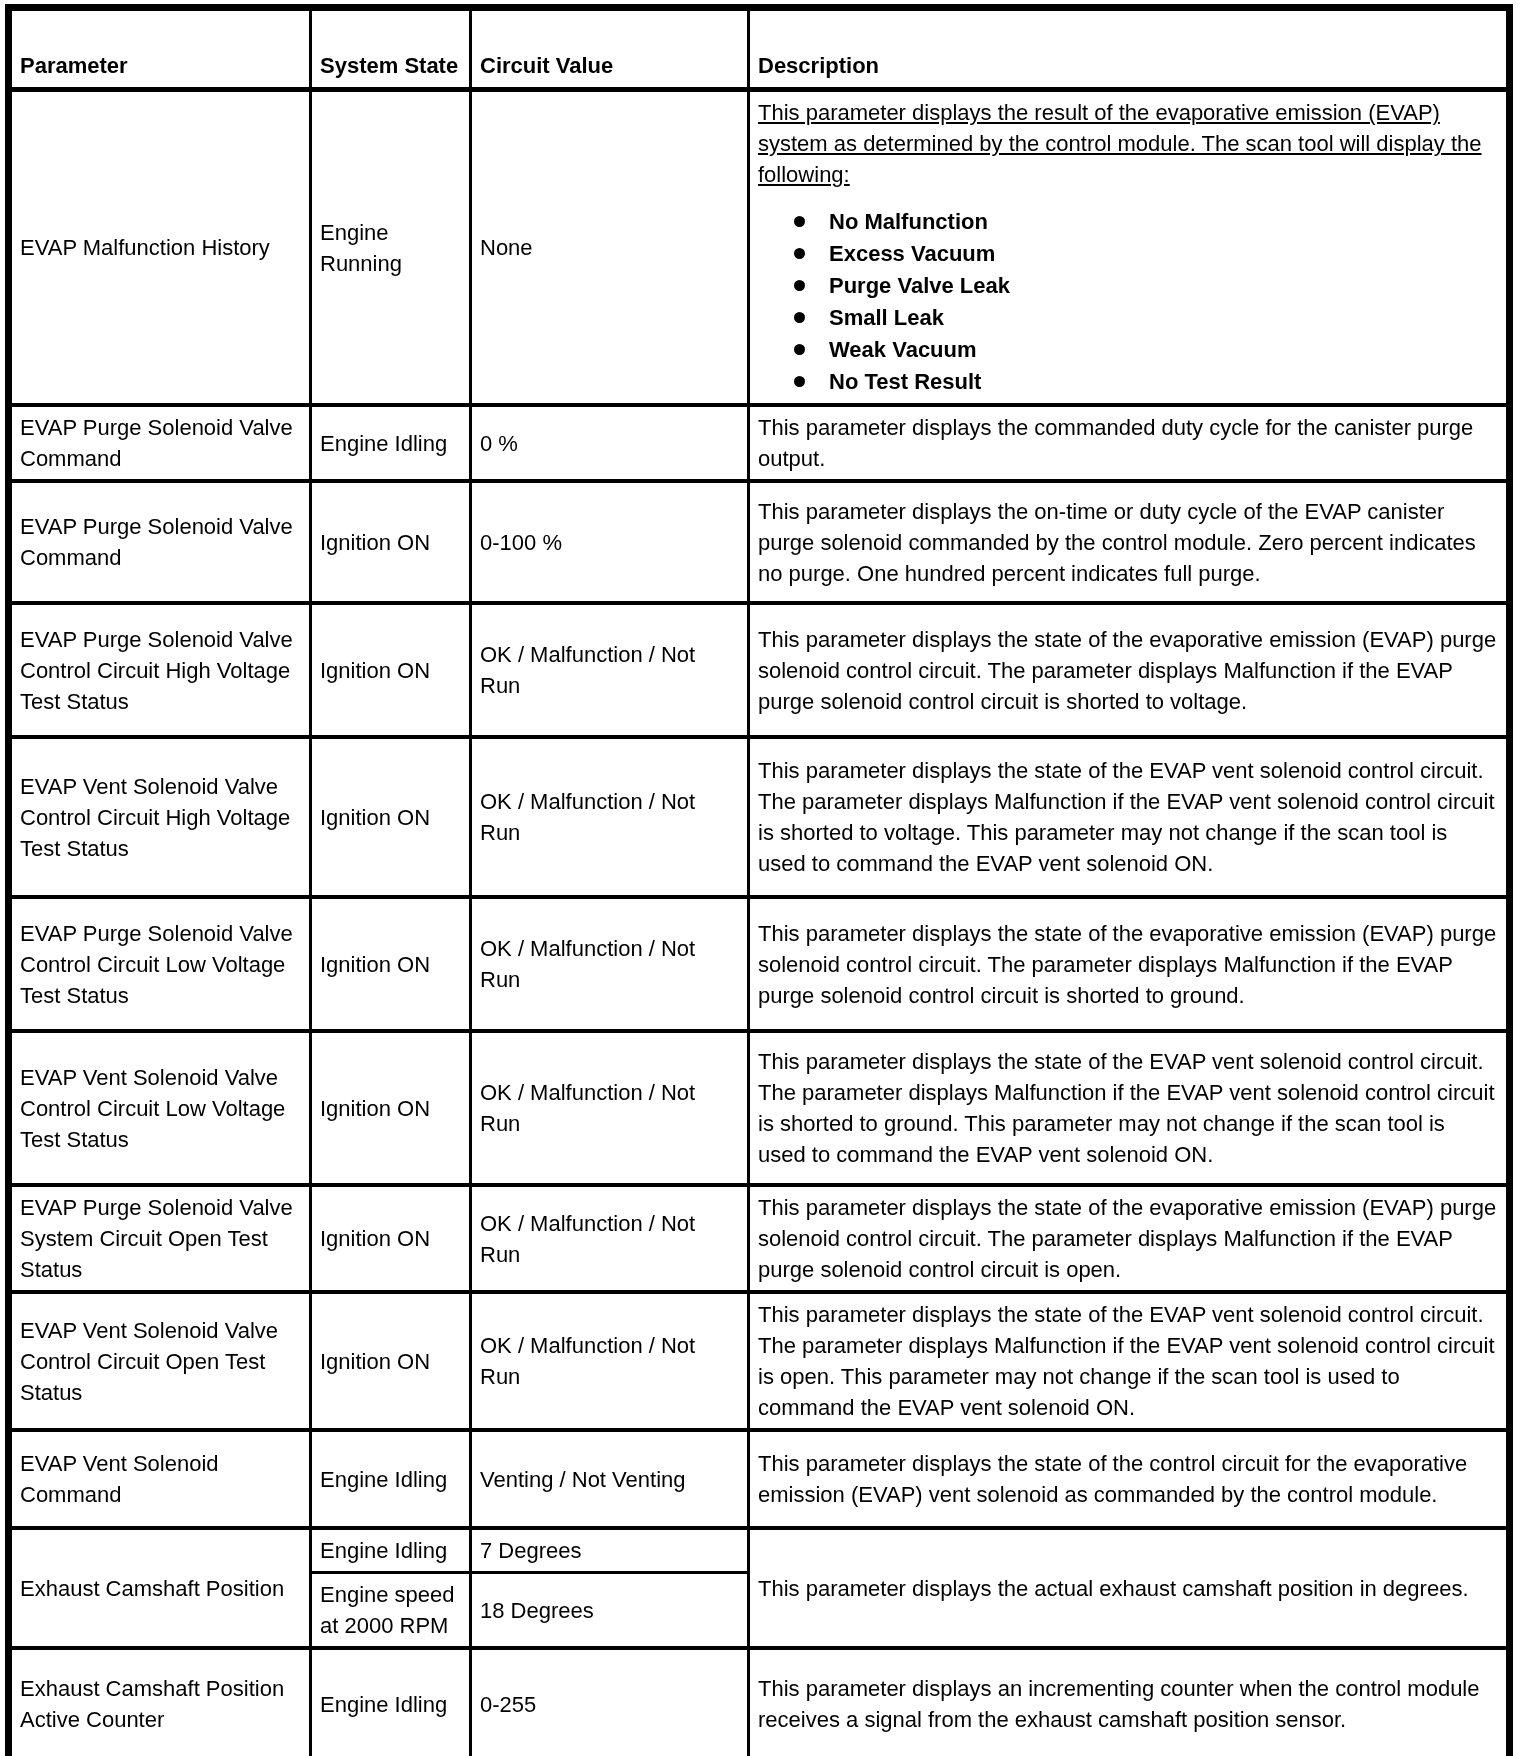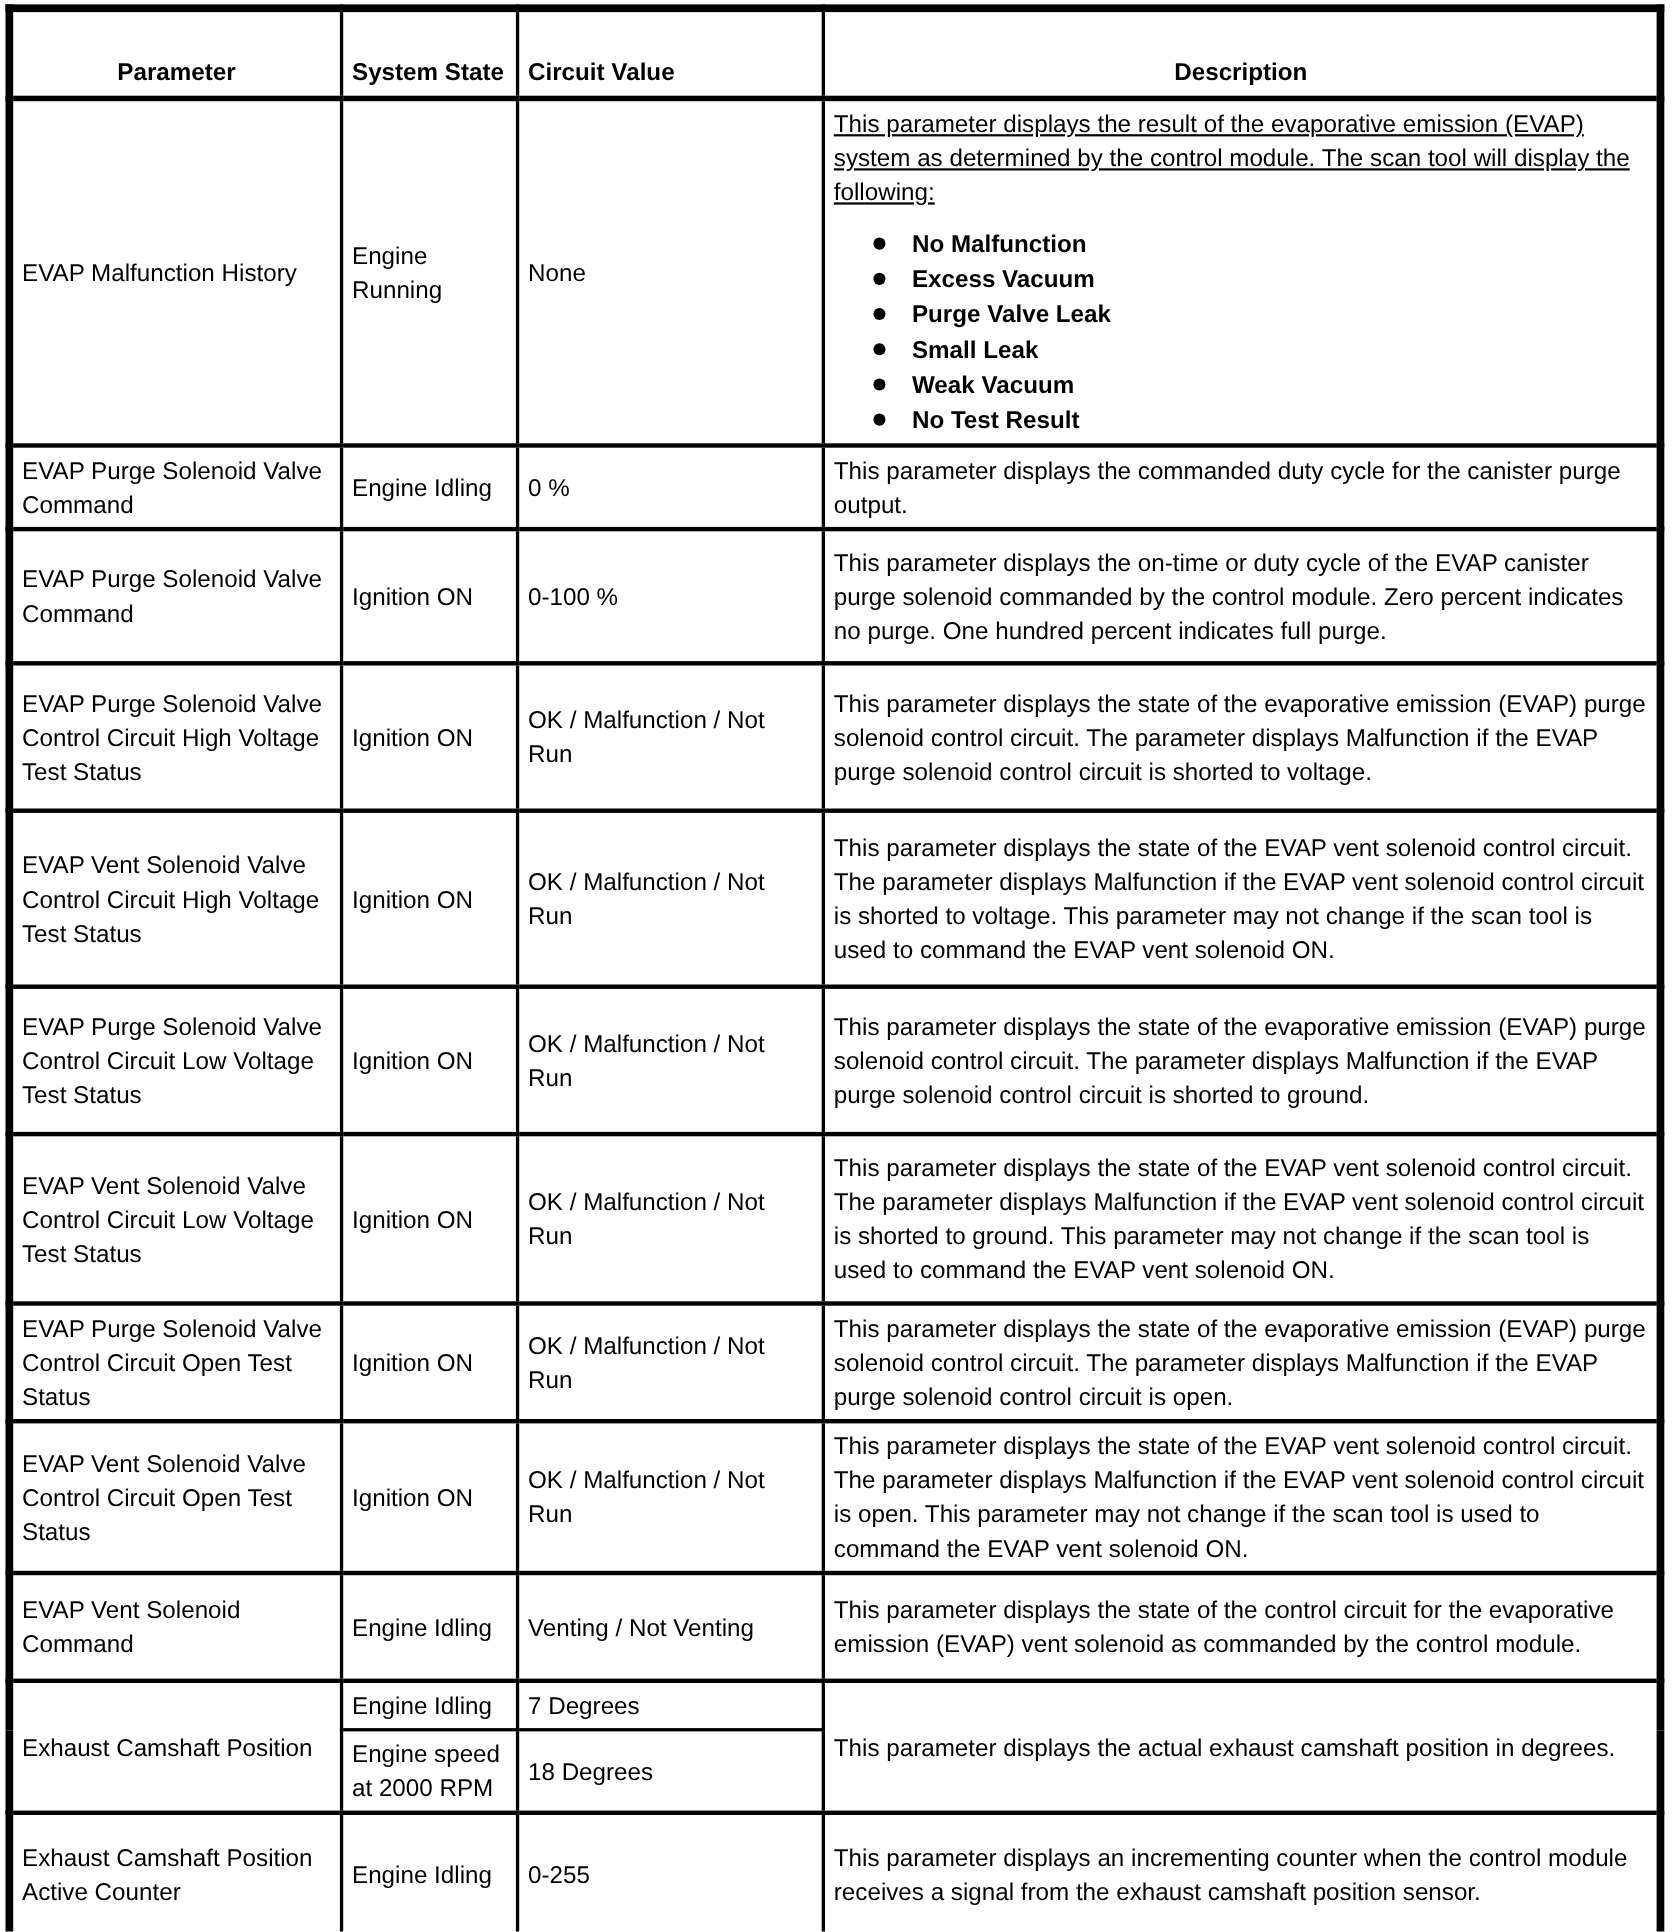--- a/index.html
+++ b/index.html
@@ -25,21 +25,21 @@
     vertical-align:middle;
     text-align:left;
     word-wrap:break-word;
   }
   thead th {
     font-weight:bold;
     vertical-align:bottom;
     border-bottom-width:5px;
     padding-bottom:6px;
   }
-  th.c-param, th.c-desc { text-align:center; }
+  th.c-param, th.c-desc { text-align:left; }
   td p { margin:0;text-decoration:underline; }
   ul.bullets {
     margin:16px 0 0 0;
     padding:0 0 0 36px;
     list-style:none;
   }
   ul.bullets li {
     display:flex;
     align-items:center;
     margin:1px 0;
@@ -139,21 +139,21 @@
         <td>OK / Malfunction / Not Run</td>
         <td>This parameter displays the state of the evaporative emission (EVAP) purge solenoid control circuit. The parameter displays Malfunction if the EVAP purge solenoid control circuit is shorted to ground.</td>
       </tr>
       <tr style="height:154px">
         <td>EVAP Vent Solenoid Valve Control Circuit Low Voltage Test Status</td>
         <td>Ignition ON</td>
         <td>OK / Malfunction / Not Run</td>
         <td>This parameter displays the state of the EVAP vent solenoid control circuit. The parameter displays Malfunction if the EVAP vent solenoid control circuit is shorted to ground. This parameter may not change if the scan tool is used to command the EVAP vent solenoid ON.</td>
       </tr>
       <tr style="height:100px">
-        <td>EVAP Purge Solenoid Valve Control Circuit Open Test Status</td>
+        <td>EVAP Purge Solenoid Valve System Circuit Open Test Status</td>
         <td>Ignition ON</td>
         <td>OK / Malfunction / Not Run</td>
         <td>This parameter displays the state of the evaporative emission (EVAP) purge solenoid control circuit. The parameter displays Malfunction if the EVAP purge solenoid control circuit is open.</td>
       </tr>
       <tr style="height:128px">
         <td>EVAP Vent Solenoid Valve Control Circuit Open Test Status</td>
         <td>Ignition ON</td>
         <td>OK / Malfunction / Not Run</td>
         <td>This parameter displays the state of the EVAP vent solenoid control circuit. The parameter displays Malfunction if the EVAP vent solenoid control circuit is open. This parameter may not change if the scan tool is used to command the EVAP vent solenoid ON.</td>
       </tr>

